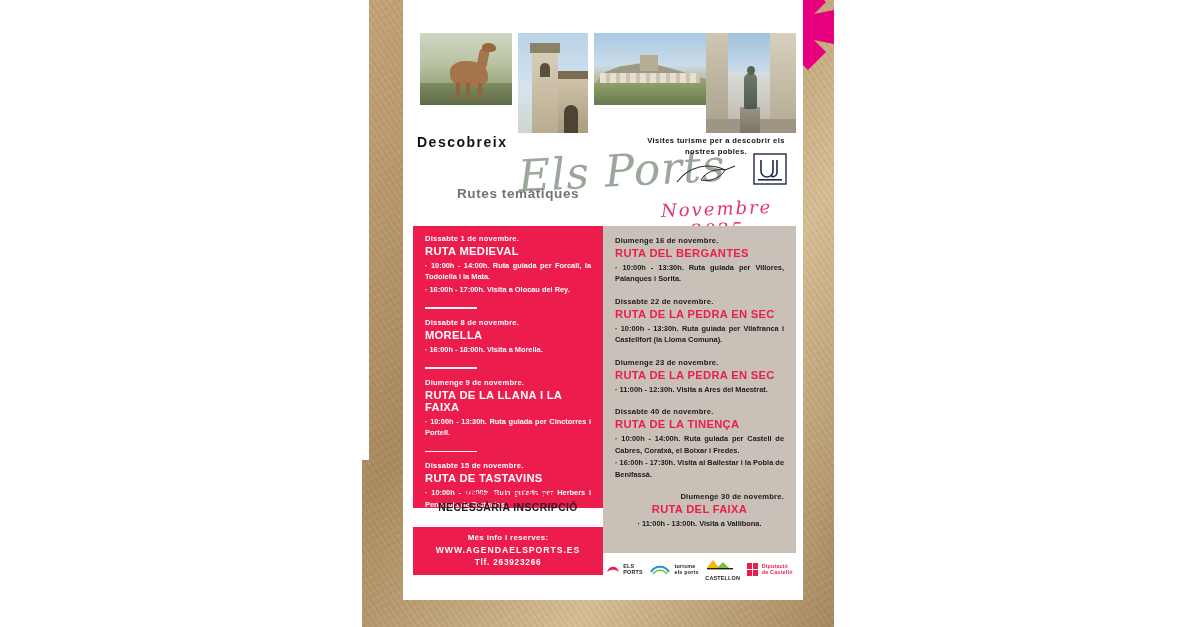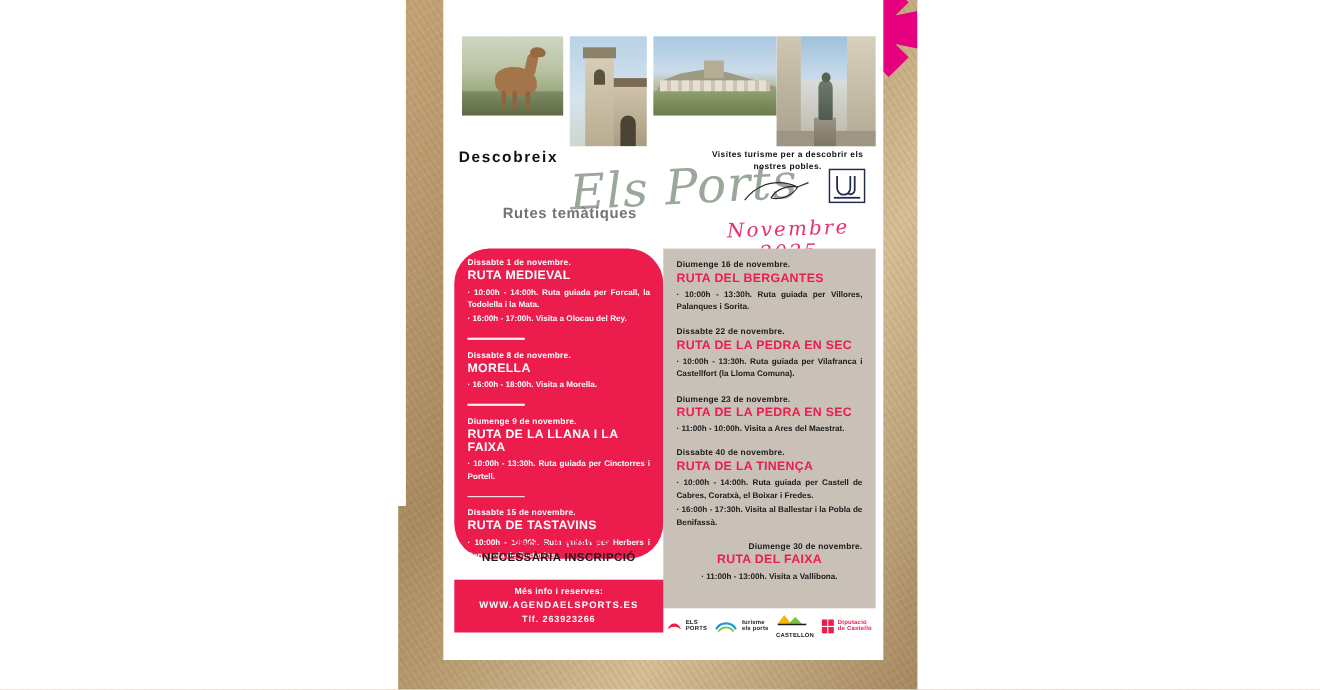--- a/index.html
+++ b/index.html
@@ -252,21 +252,20 @@
 
   
   .col-left {
     position: absolute;
     left: 10px; top: 226px;
     width: 190px; height: 282px;
     background: #ec1c4d;
     color: #ffffff;
     padding: 8px 12px 0 12px;
     box-sizing: border-box;
-    border-radius: 32px;
   }
   .col-right {
     position: absolute;
     left: 200px; top: 226px;
     width: 193px; height: 327px;
     background: #c9c0b8;
     color: #1b1b1b;
     padding: 10px 12px 0 12px;
     box-sizing: border-box;
   }
@@ -457,21 +456,21 @@
         <div class="li">· 10:00h - 13:30h. Ruta guiada per Villores, Palanques i Sorita.</div>
       </div>
       <div class="entry">
         <div class="date">Dissabte 22 de novembre.</div>
         <div class="route">RUTA DE LA PEDRA EN SEC</div>
         <div class="li">· 10:00h - 13:30h. Ruta guiada per Vilafranca i Castellfort (la Lloma Comuna).</div>
       </div>
       <div class="entry">
         <div class="date">Diumenge 23 de novembre.</div>
         <div class="route">RUTA DE LA PEDRA EN SEC</div>
-        <div class="li">· 11:00h - 10:00h. Visita a Ares del Maestrat.</div>
+        <div class="li">· 11:00h - 12:30h. Visita a Ares del Maestrat.</div>
       </div>
       <div class="entry">
         <div class="date">Dissabte 40 de novembre.</div>
         <div class="route">RUTA DE LA TINENÇA</div>
         <div class="li">· 10:00h - 14:00h. Ruta guiada per Castell de Cabres, Coratxà, el Boixar i Fredes.</div>
         <div class="li">· 16:00h - 17:30h. Visita al Ballestar i la Pobla de Benifassà.</div>
       </div>
       <div class="entry">
         <div class="date" style="text-align:right">Diumenge 30 de novembre.</div>
         <div class="route" style="text-align:center">RUTA DEL FAIXA</div>

